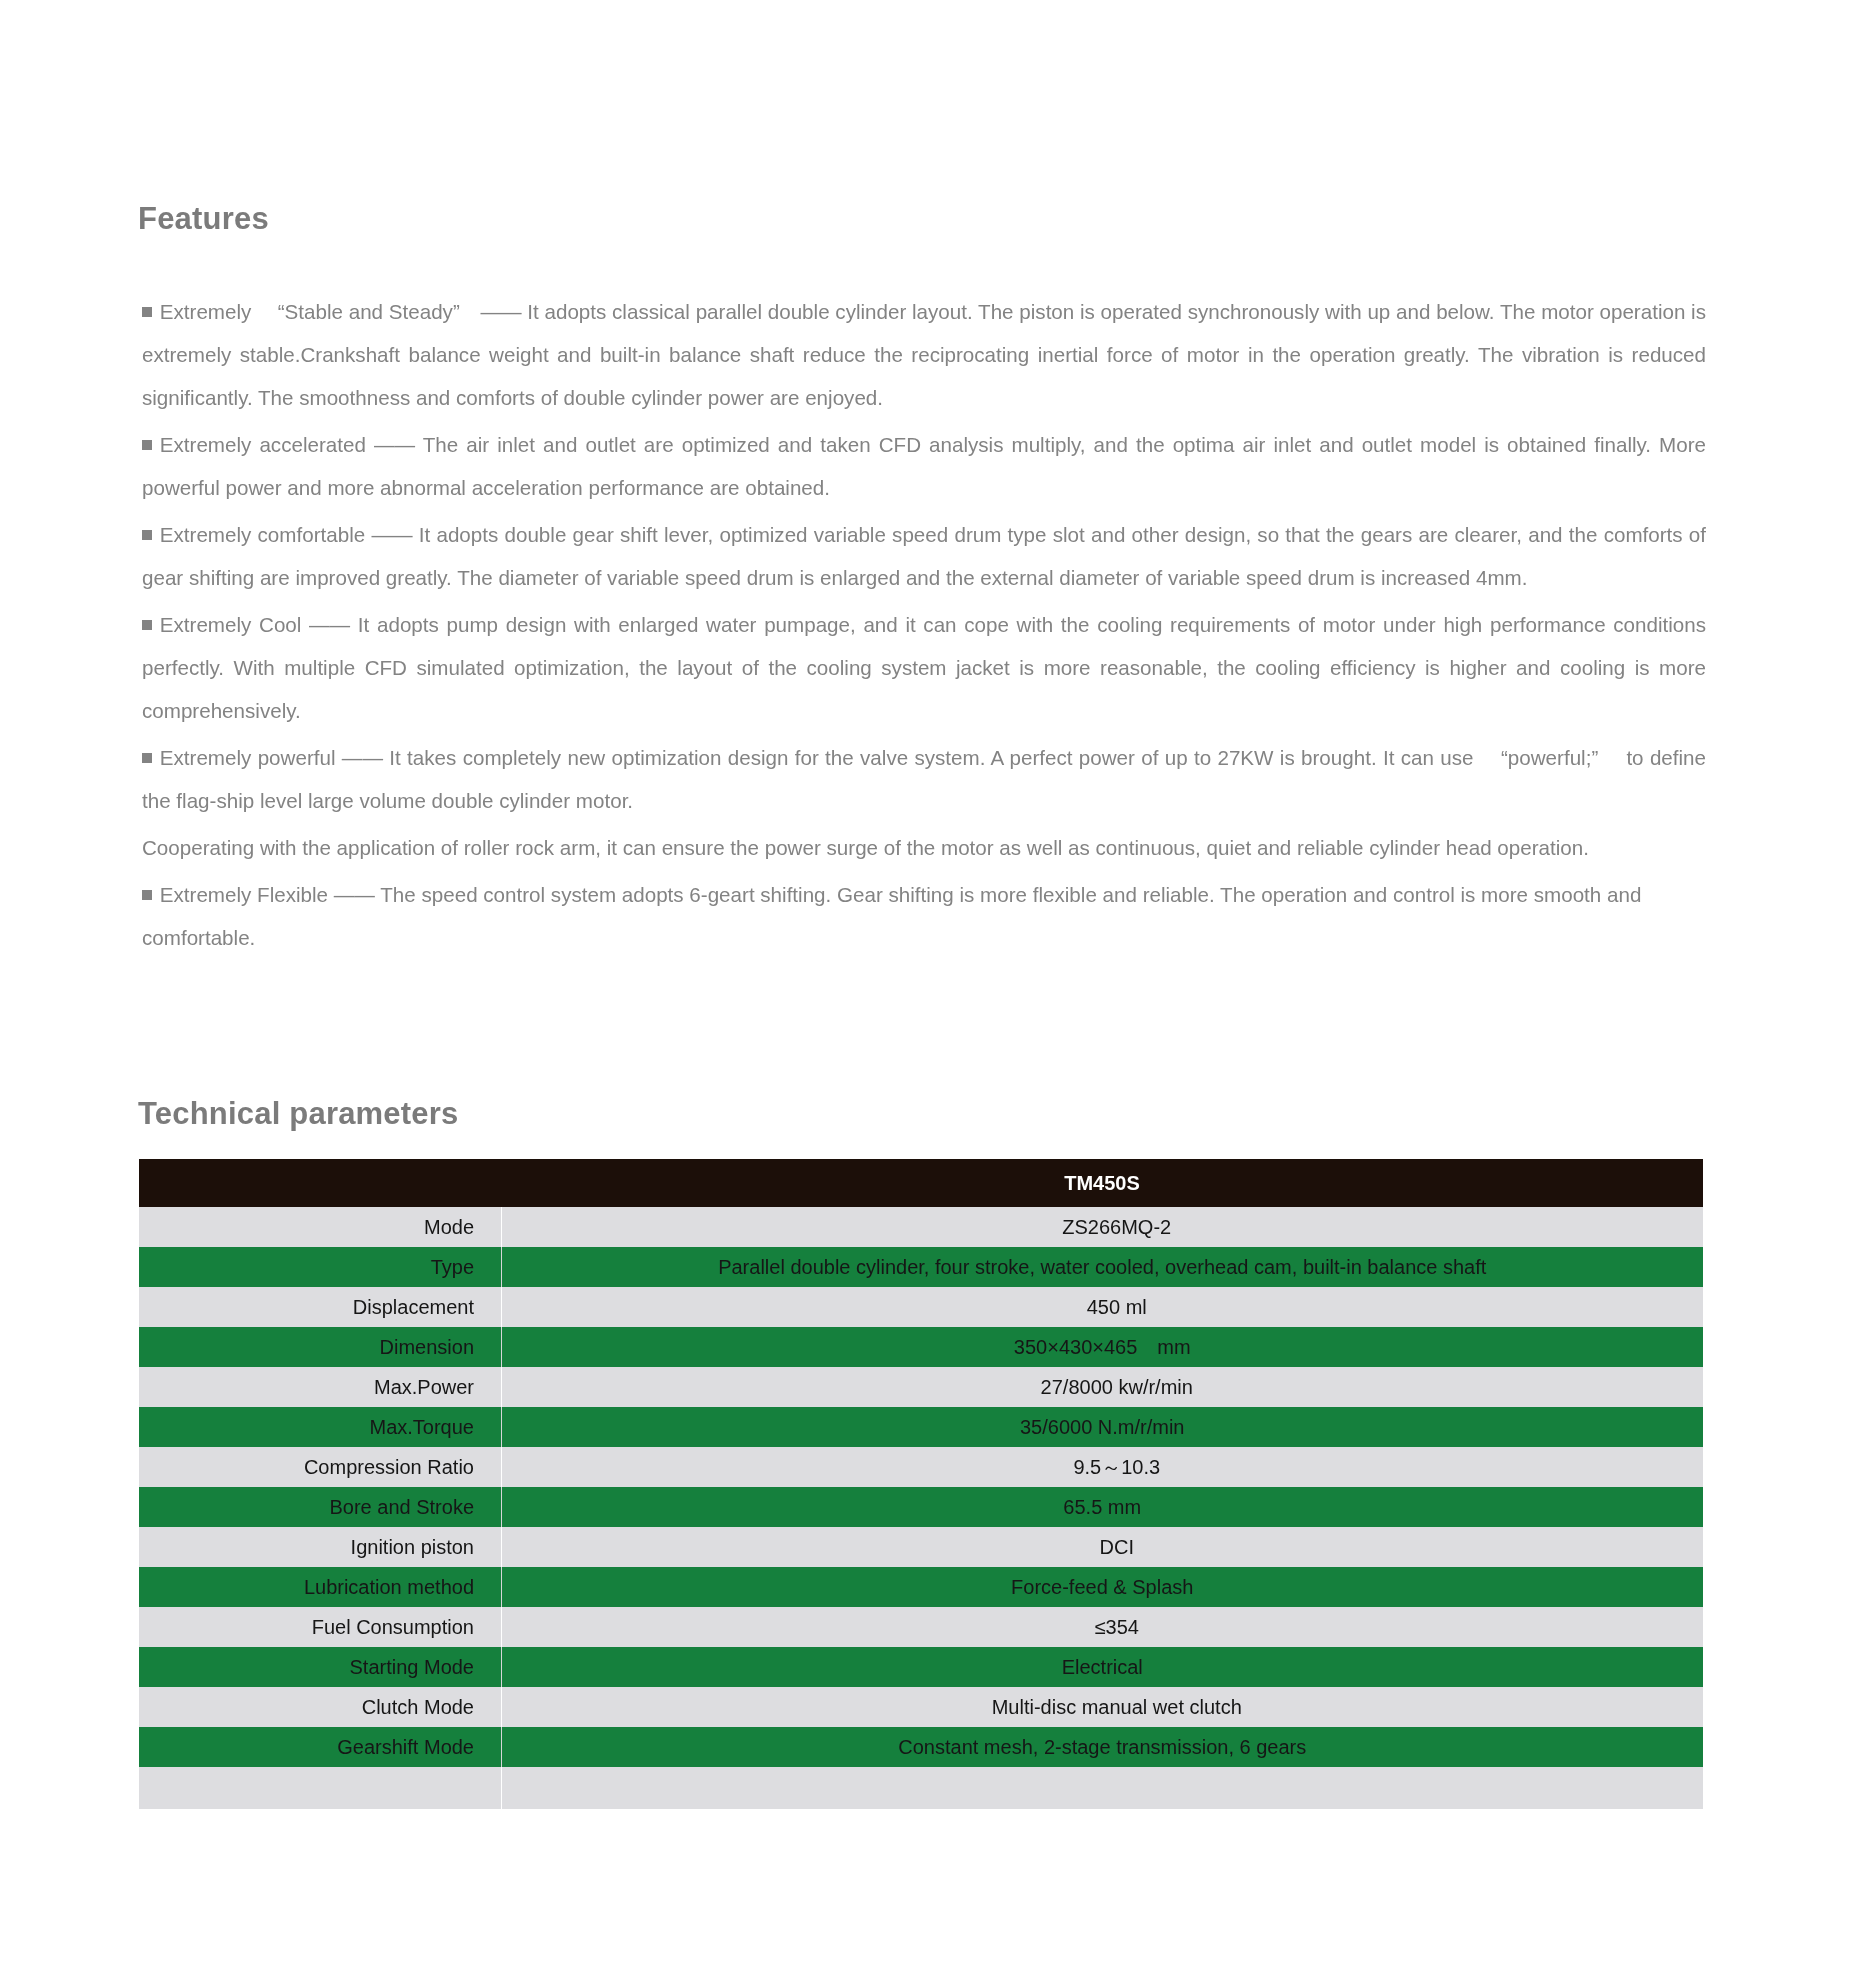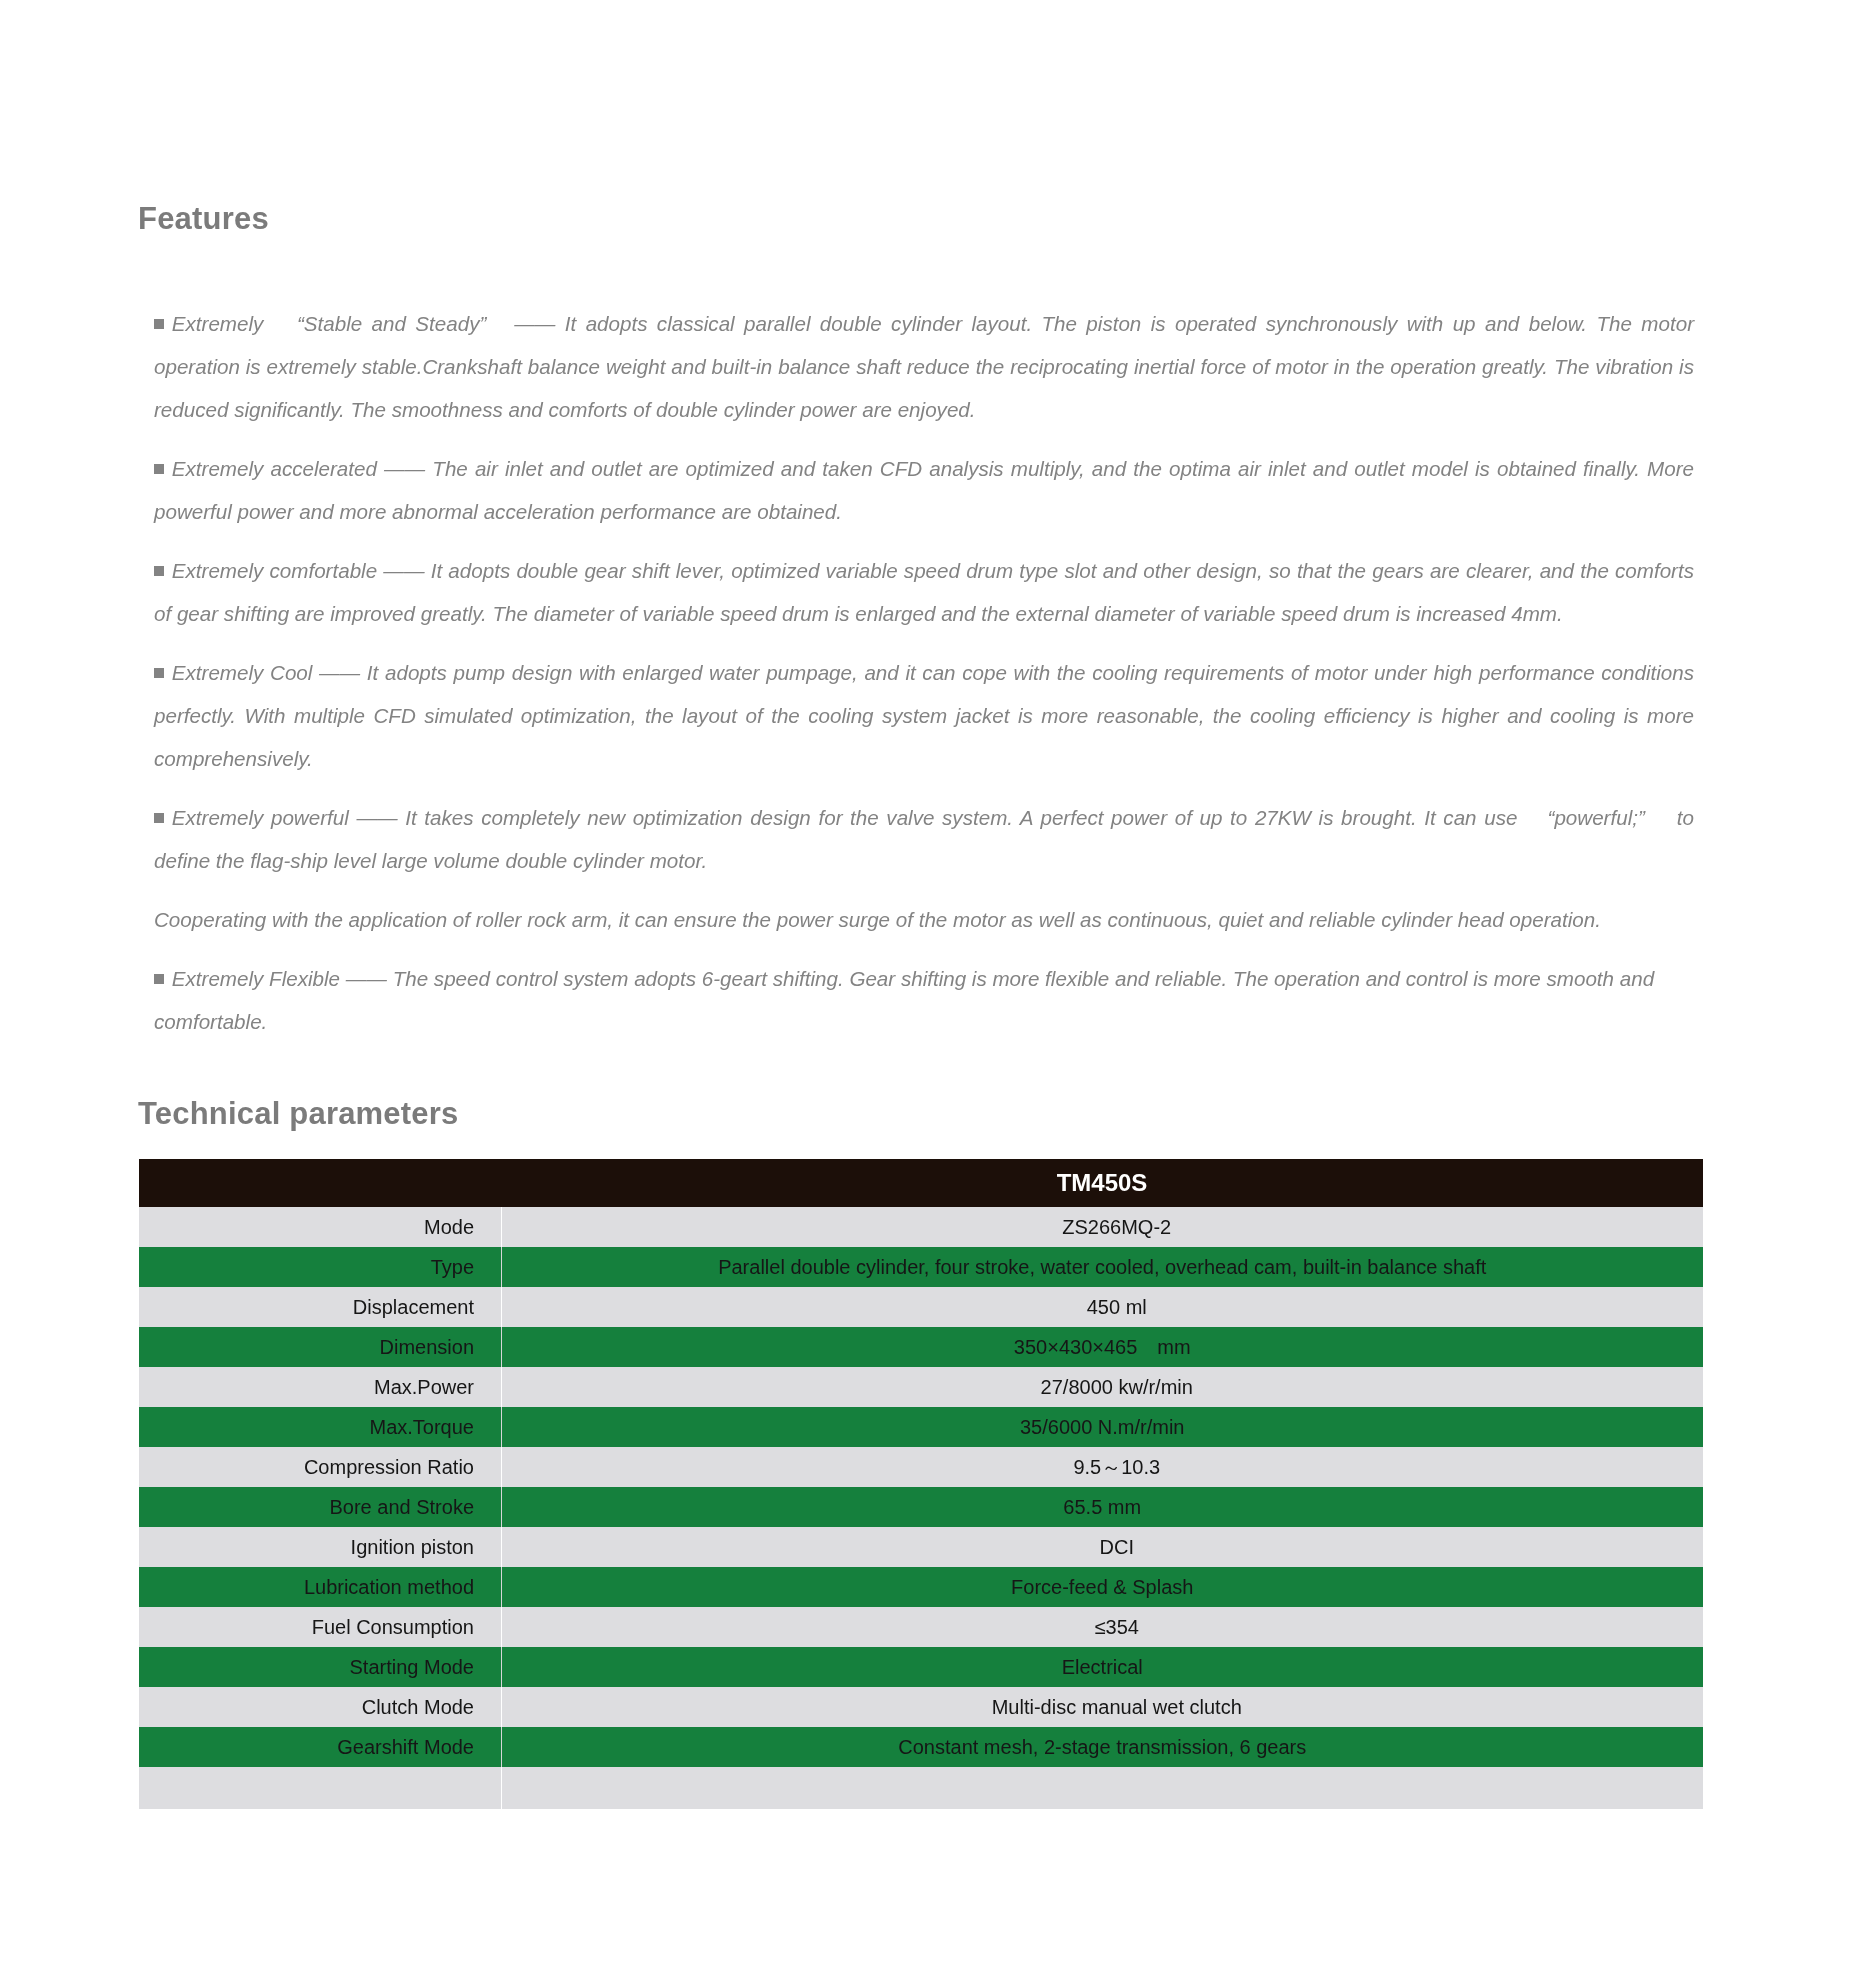--- a/index.html
+++ b/index.html
@@ -41,24 +41,23 @@
     left: 138px;
     top: 286px;
     width: 1572px;
     font-size: 20.6px;
     line-height: 43px;
     color: #838383;
     text-align: justify;
     text-justify: inter-word;
   }
   .features-body p {
-    margin: 16px;
+    margin: 4px;
     padding: 0;
     text-align: justify;
-    font-style: italic;
   }
   .features-body p:last-child { text-align: left; }
   .bullet-sq {
     display: inline-block;
     width: 10px;
     height: 10px;
     background: #838383;
     margin-right: 7.8px;
     position: relative;
     top: -1.6px;
@@ -75,21 +74,21 @@
     table-layout: fixed;
     font-size: 20px;
     color: #161616;
   }
   .spec-table col.c-label { width: 362px; }
   .spec-table col.c-value { width: 1202px; }
 
   .spec-table thead th {
     background: #1c0f09;
     color: #ffffff;
-    font-size: 24px;
+    font-size: 20px;
     font-weight: bold;
     height: 48px;
     padding: 0;
     text-align: center;
     border: none;
   }
   .spec-table thead th.label-head {
     border-right: none;
   }
 

